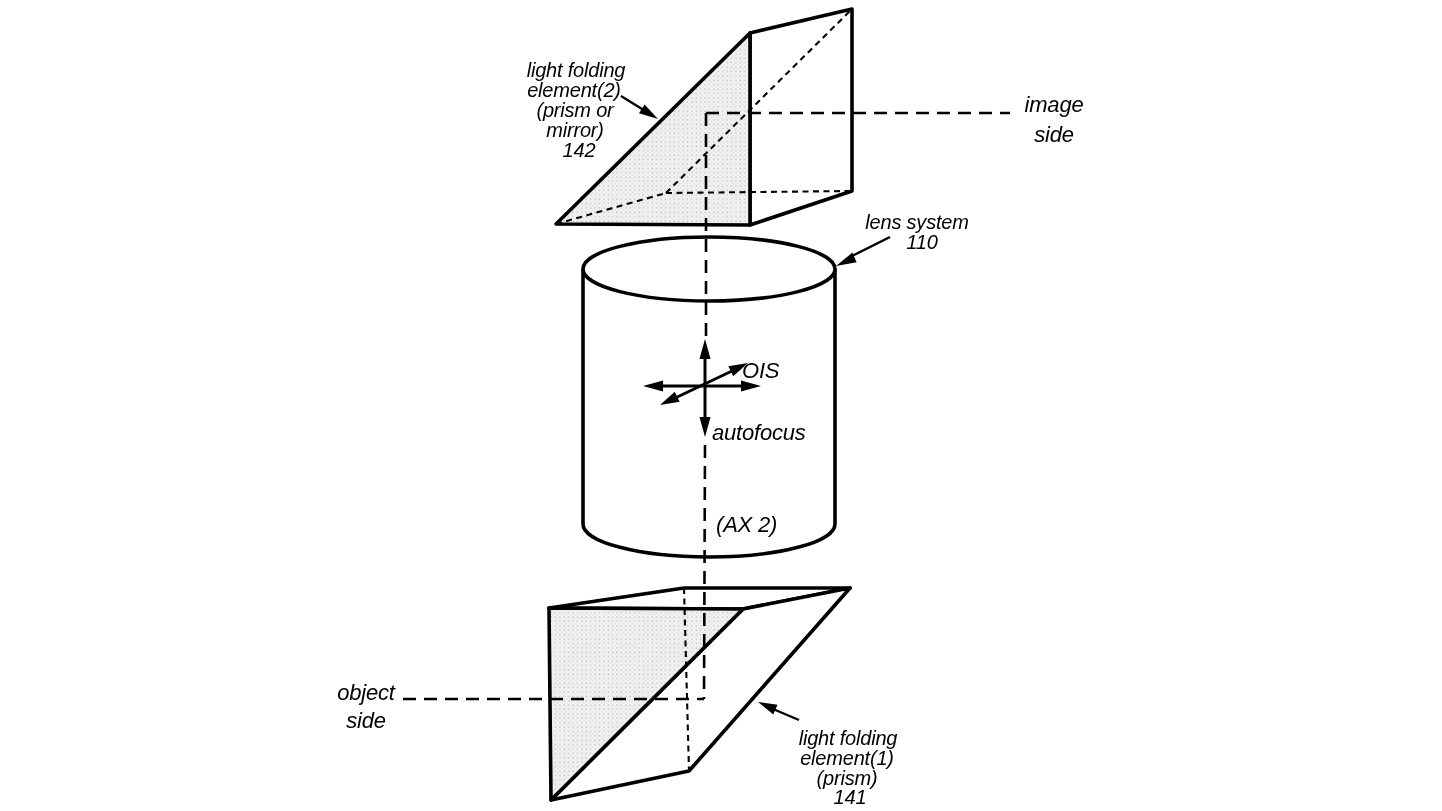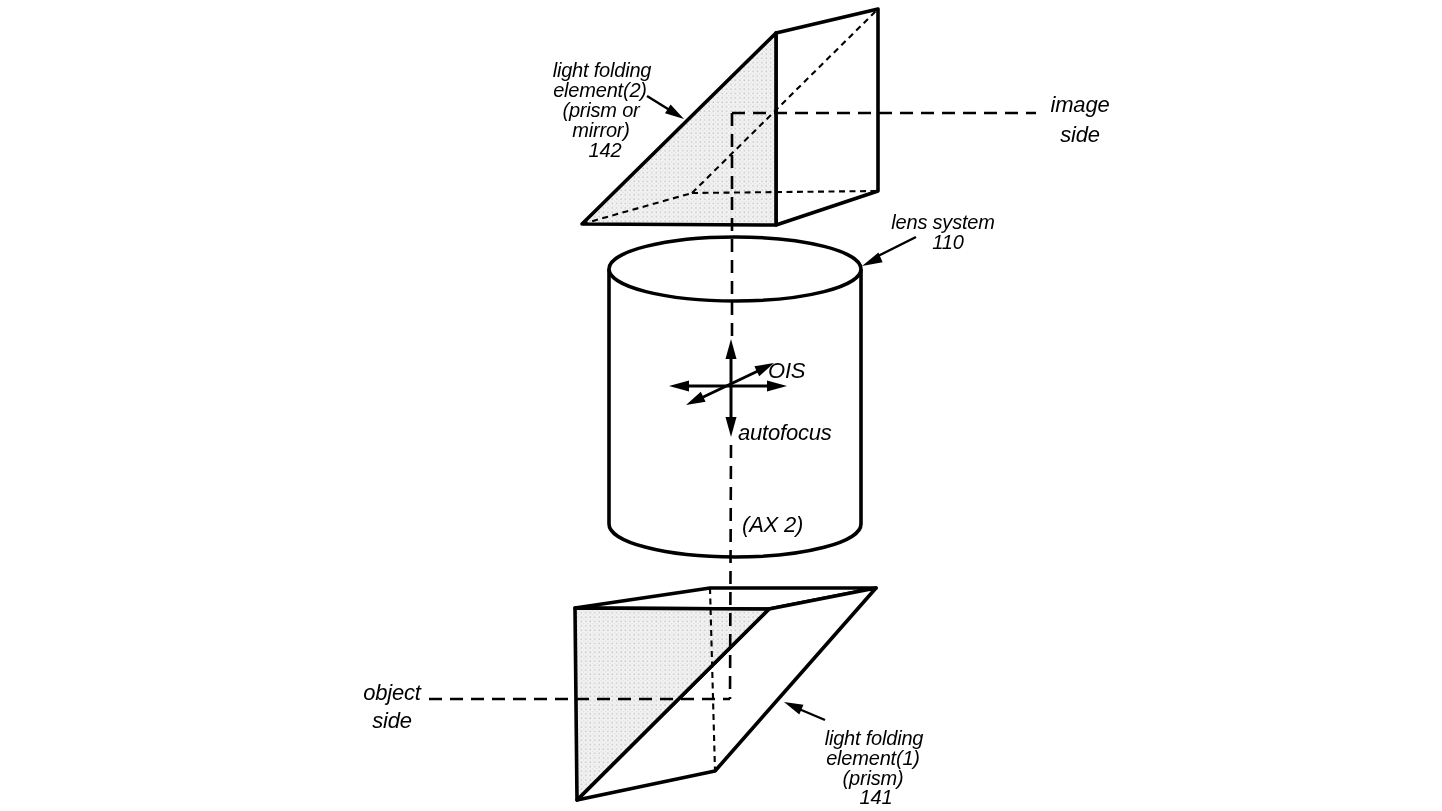--- a/index.html
+++ b/index.html
@@ -8,21 +8,20 @@
     background: #ffffff;
     width: 1442px;
     height: 811px;
     overflow: hidden;
   }
   .figure-wrap {
     position: relative;
     width: 1194px;
     height: 811px;
     background: #ffffff;
-    padding-left: 26px;
   }
   svg { display: block; }
   .lbl {
     font-family: "Liberation Sans", sans-serif;
     font-style: italic;
     font-size: 20px;
     fill: #000000;
     letter-spacing: -0.2px;
   }
   .mid { text-anchor: middle; }

